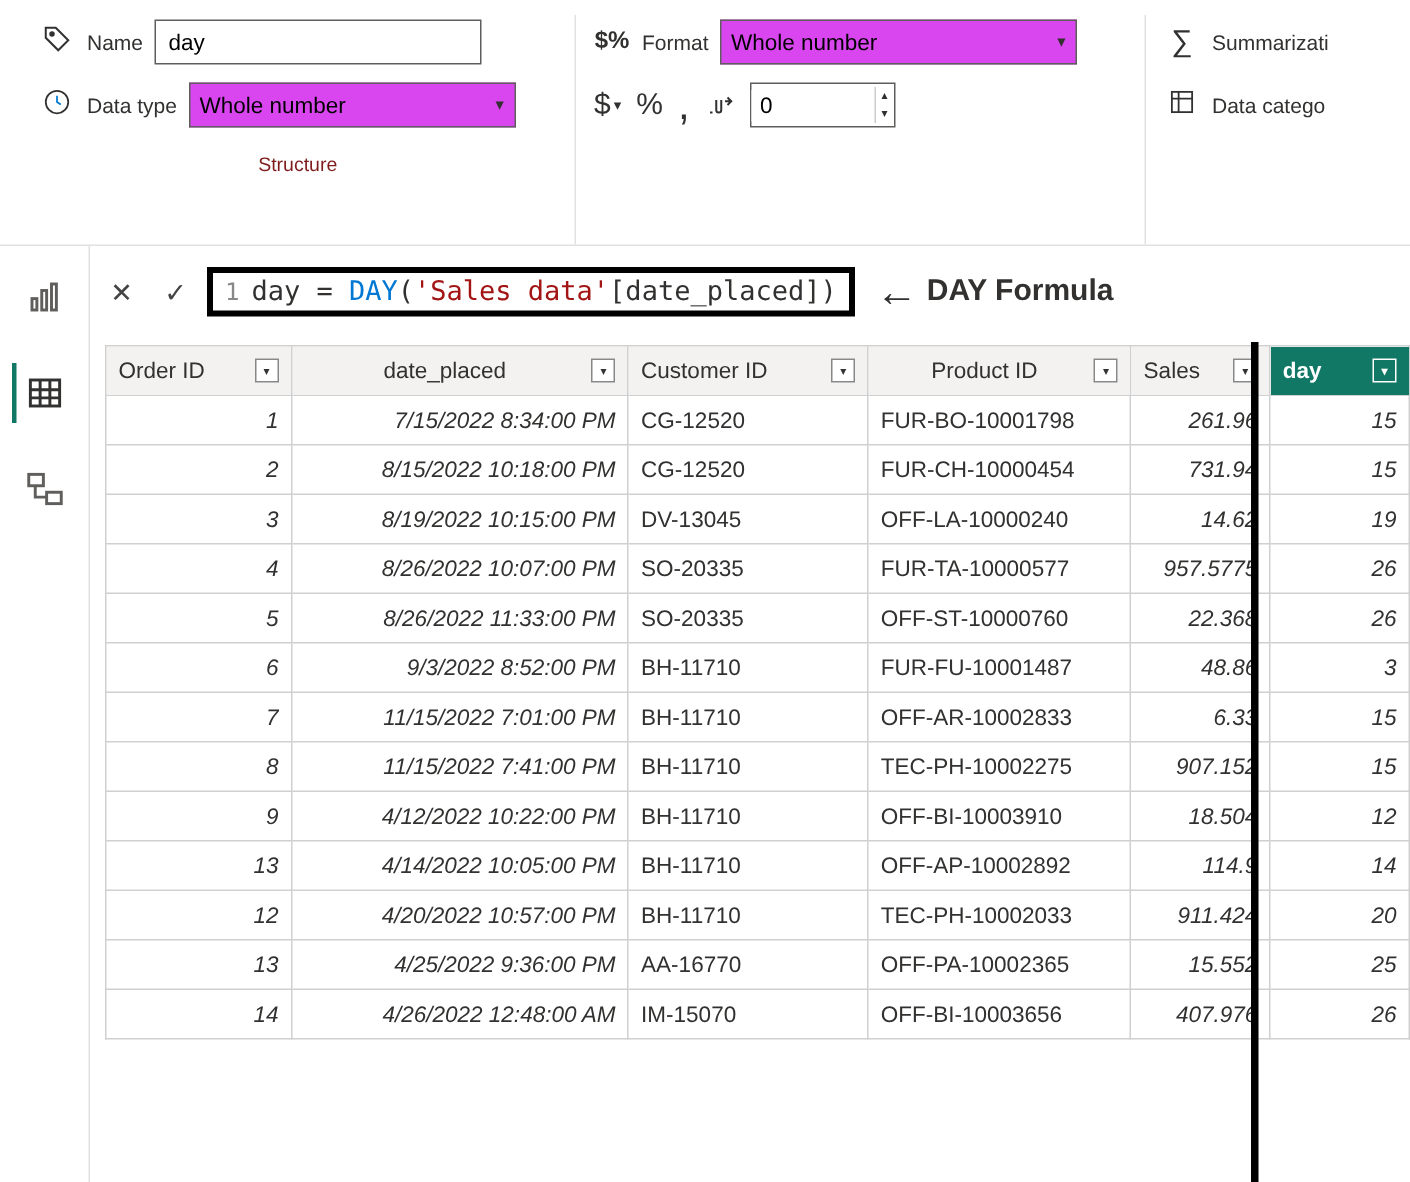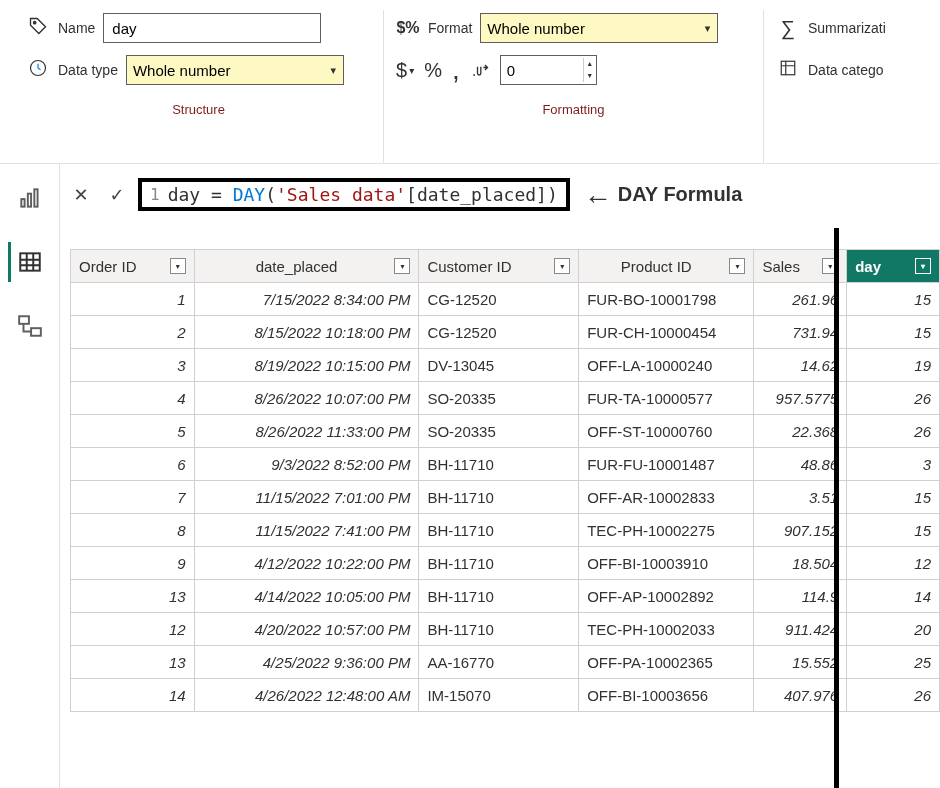--- a/index.html
+++ b/index.html
@@ -5,21 +5,21 @@
 * { box-sizing: border-box; margin: 0; padding: 0; }
 body { font-family: "Segoe UI", Arial, sans-serif; font-size: 14px; color: #323130; background: #fff; width: 940px; height: 788px; overflow: hidden; position: relative; }
 
 
 .ribbon { display: flex; padding: 10px 0 0 14px; border-bottom: 1px solid #e1e1e1; height: 164px; }
 .ribbon-group { display: flex; flex-direction: column; padding: 0 12px; border-right: 1px solid #e1e1e1; }
 .ribbon-group:last-child { border-right: none; }
 .ribbon-row { display: flex; align-items: center; gap: 8px; height: 36px; margin-bottom: 6px; }
 .ribbon-label { font-size: 14px; color: #323130; }
 .ribbon-input { border: 1px solid #605e5c; padding: 4px 8px; font-size: 15px; height: 30px; background: #fff; font-family: inherit; }
-.ribbon-select { border: 1px solid #605e5c; padding: 4px 6px; font-size: 15px; height: 30px; background: #fef9c3; font-family: inherit; appearance: none; -webkit-appearance: none; position: relative; }
+.ribbon-select { border: 1px solid #605e5c; padding: 4px 6px; font-size: 15px; height: 30px; background: #d946ef; font-family: inherit; appearance: none; -webkit-appearance: none; position: relative; }
 .select-wrap { position: relative; display: inline-block; }
 .select-wrap::after { content: "▾"; position: absolute; right: 8px; top: 50%; transform: translateY(-50%); font-size: 11px; color: #323130; pointer-events: none; }
 .group-title { text-align: center; font-size: 13px; color: #7f1d1d; margin-top: 8px; }
 .fmt-btns { display: flex; align-items: center; gap: 10px; }
 .fmt-btn { font-size: 20px; color: #323130; cursor: pointer; display: inline-flex; align-items: center; }
 .fmt-btn .caret { font-size: 10px; margin-left: 2px; }
 .spin-wrap { display: inline-flex; align-items: center; border: 1px solid #605e5c; height: 30px; }
 .spin-wrap input { border: none; width: 82px; padding: 2px 6px; font-family: inherit; font-size: 15px; }
 .spin-btns { display: flex; flex-direction: column; border-left: 1px solid #ccc; }
 .spin-btns span { font-size: 8px; line-height: 12px; padding: 0 4px; cursor: pointer; }
@@ -36,21 +36,21 @@
 .fbar-btn { width: 30px; height: 30px; display: flex; align-items: center; justify-content: center; font-size: 18px; color: #444; cursor: pointer; }
 .fbar-box { border: 4px solid #000; padding: 2px 8px; font-family: Consolas, monospace; font-size: 18px; display: inline-flex; align-items: center; gap: 8px; background: #fff; }
 .fbar-box .ln { color: #888; font-size: 16px; }
 .fbar-box .kw { color: #0078d4; }
 .fbar-box .str { color: #a31515; }
 .annot { display: inline-flex; align-items: center; margin-left: 8px; font-size: 20px; font-weight: 600; }
 .annot .arrow { font-size: 28px; margin-right: 6px; }
 
 
 .grid-wrap { position: absolute; left: 70px; top: 230px; right: 0; bottom: 0; overflow: hidden; }
-table.grid { border-collapse: collapse; width: 100%; table-layout: fixed; margin-top: 19px; }
+table.grid { border-collapse: collapse; width: 100%; table-layout: fixed; }
 table.grid th, table.grid td { border: 1px solid #d0d0d0; padding: 5px 8px; font-size: 15px; height: 33px; white-space: nowrap; overflow: hidden; }
 table.grid th { background: #f3f2f1; font-weight: 400; text-align: left; position: relative; }
 table.grid th.hl { background: #117865; color: #fff; font-weight: 600; }
 table.grid th .hdr-inner { display: flex; align-items: center; justify-content: space-between; gap: 4px; }
 .filter-btn { width: 16px; height: 16px; border: 1px solid #888; display: inline-flex; align-items: center; justify-content: center; font-size: 8px; background: #fff; color: #333; cursor: pointer; }
 th.hl .filter-btn { border-color: #fff; background: transparent; color: #fff; }
 td.num { text-align: right; font-style: italic; }
 td.txt { text-align: left; }
 .col-order { width: 120px; }
 .col-date { width: 218px; }
@@ -108,21 +108,20 @@
         </span>
         <span class="spin-wrap">
           <input value="0" style="">
           <span class="spin-btns">
               <span>▴</span>
               <span>▾</span>
             </span>
         </span>
       </div>
     </div>
-    <div class="group-title">Formatting</div>
   </div>
 
   <div class="ribbon-group" style="width:170px;">
     <div class="ribbon-row">
       <span class="ricon" style="font-size:20px;">∑</span>
       <span class="ribbon-label">Summarizati</span>
     </div>
     <div class="ribbon-row">
       <span class="ricon">
         <svg viewBox="0 0 24 24" width="18" height="18" fill="none" stroke="#323130" stroke-width="1.6">
@@ -270,21 +269,21 @@
           <td class="txt">BH-11710</td>
           <td class="txt">FUR-FU-10001487</td>
           <td class="num">48.86</td>
           <td class="num">3</td>
         </tr>
         <tr>
           <td class="num">7</td>
           <td class="num">11/15/2022 7:01:00 PM</td>
           <td class="txt">BH-11710</td>
           <td class="txt">OFF-AR-10002833</td>
-          <td class="num">3.51</td>
+          <td class="num">6.33</td>
           <td class="num">15</td>
         </tr>
         <tr>
           <td class="num">8</td>
           <td class="num">11/15/2022 7:41:00 PM</td>
           <td class="txt">BH-11710</td>
           <td class="txt">TEC-PH-10002275</td>
           <td class="num">907.152</td>
           <td class="num">15</td>
         </tr>

